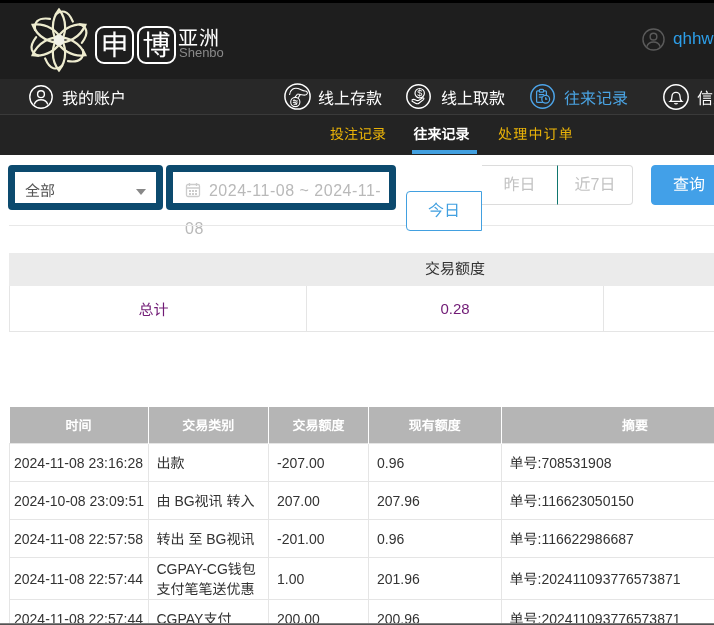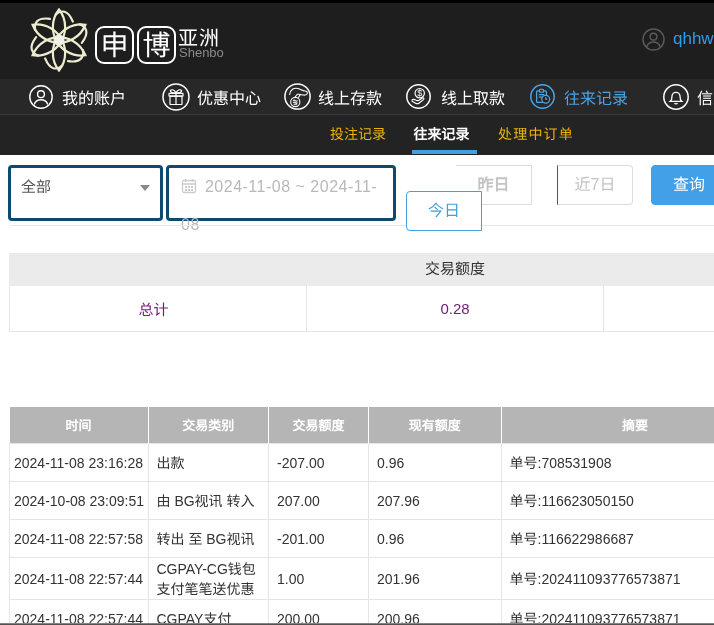--- a/index.html
+++ b/index.html
@@ -34,33 +34,33 @@
   .tabs { position:absolute; left:0; top:115px; width:960px; height:40px; background:#232323; }
   .tab { position:absolute; top:0; height:40px; line-height:38px; font-size:14px;
     color:#eab308; text-align:center; white-space:nowrap; }
   .tab.active { color:#fff; font-weight:bold; }
   .tabline { position:absolute; left:412px; top:34.5px; width:65px; height:4px; background:#42a0e0; }
 
   
   .filter { position:absolute; left:0; top:155px; width:960px; height:71px;
     background:#fff; }
   .filter-line { position:absolute; left:9px; top:70px; width:951px; height:1px; background:#e8e8e8; }
-  .ctl { position:absolute; top:10px; height:56px; border:3px solid #0c4a6e; border-radius:4px;
+  .ctl { position:absolute; top:10px; height:45px; border:7px solid #0c4a6e; border-radius:4px;
     background:#fff; font-size:15px; }
   .dd { left:8px; width:155px; color:#555; line-height:38px; padding-left:10px; }
   .dd .caret { position:absolute; right:12px; top:17px; width:0; height:0;
     border-left:5px solid transparent; border-right:5px solid transparent; border-top:6px solid #888; }
   .dd .caret { right:10px; }
   .date { left:166px; width:230px; color:#b9b9b9; line-height:38px; padding-left:12px; font-size:16px; letter-spacing:0.5px; }
   .date .cal { display:inline-block; vertical-align:-2px; margin-right:3px; }
   .btn { position:absolute; top:10px; height:40px; line-height:38px; text-align:center;
     font-size:16px; border:1px solid #dcdcdc; background:#fff; color:#c3c3c3; }
   .btn.today { left:406px; width:76px; border:1px solid #42a0e0; color:#42a0e0;
     border-radius:4px 0 0 4px; z-index:2;margin-top:26px;}
-  .btn.yest { left:456px; width:76px; border-left:none;font-weight:bold; }
+  .btn.yest { left:482px; width:76px; border-left:none; }
   .btn.d7 { left:557px; width:76px; border-left:1px solid #0f766e; border-radius:0 4px 4px 0; }
   .btn.search { left:651px; width:76px; background:#42a0e8; border:1px solid #42a0e8;
     color:#fff; border-radius:4px; }
 
   
   table { border-collapse:collapse; }
   .sum-table { position:absolute; left:9px; top:253px; width:759px; table-layout:fixed; }
   .sum-table th { background:#ebebeb; height:32px; font-size:15px; color:#333; font-weight:normal; padding-bottom:4px; }
   .sum-table td { border:1px solid #e5e5e5; height:46px; text-align:center; font-size:15px; color:#701a75; }
   .sum-table tr th { border:1px solid #ebebeb; }
@@ -118,32 +118,20 @@
 
   <div class="nav">
     <div class="nav-item" style="left:29px;">
       <svg width="24" height="24" viewBox="0 0 24 24" style="margin-right:9px;">
           <circle cx="12" cy="12" r="11.2" fill="none" stroke="#fff" stroke-width="1.4"></circle>
           <circle cx="12" cy="9.2" r="3.4" fill="none" stroke="#fff" stroke-width="1.4"></circle>
           <path d="M5.2 19.4 A 7.3 7.3 0 0 1 18.8 19.4" fill="none" stroke="#fff" stroke-width="1.4"></path>
         </svg>
       <span>我的账户</span>
     </div>
-    <div class="nav-item" style="left:162px;">
-      <svg width="28" height="28" viewBox="0 0 28 28" style="margin-right:7px;">
-          <circle cx="14" cy="14" r="13" fill="none" stroke="#fff" stroke-width="1.5"></circle>
-          <g fill="none" stroke="#fff" stroke-width="1.2">
-            <rect x="8" y="13.2" width="12" height="8.3" rx="0.4"></rect>
-            <rect x="7" y="10.4" width="14" height="2.8" rx="0.4"></rect>
-            <path d="M14 10.4 v11.1"></path>
-            <path d="M14 10 c-2,-4.5 -6.5,-3.7 -5.5,-1.4 c0.7,1.6 3.5,1.4 5.5,1.4 c2,0 4.8,0.2 5.5,-1.4 c1,-2.3 -3.5,-3.1 -5.5,1.4 z"></path>
-          </g>
-        </svg>
-      <span>优惠中心</span>
-    </div>
     <div class="nav-item" style="left:284px;">
       <svg width="27" height="27" viewBox="0 0 27 27" style="margin-right:7px;">
           <circle cx="13.5" cy="13.5" r="12.6" fill="none" stroke="#fff" stroke-width="1.5"></circle>
           <g fill="none" stroke="#fff" stroke-width="1.1">
             <circle cx="11.3" cy="19" r="4.6"></circle>
             <path d="M9 17.6 q1.15,-1.1 2.3,0 t2.3,0 M9 19.6 q1.15,-1.1 2.3,0 t2.3,0 M9.6 21.3 h3.4"></path>
             <path d="M5.5 12 C6 6.5 10 4.5 14 5.5 C17 6.2 18 8 21 8 C23 8 24 9.5 23 11 C22.3 12 20.5 12.3 19 12 L13.5 11"></path>
             <path d="M13.5 11 l-2.5,3.2 M16.2 11.6 l-1.9,3.1"></path>
           </g>
         </svg>

